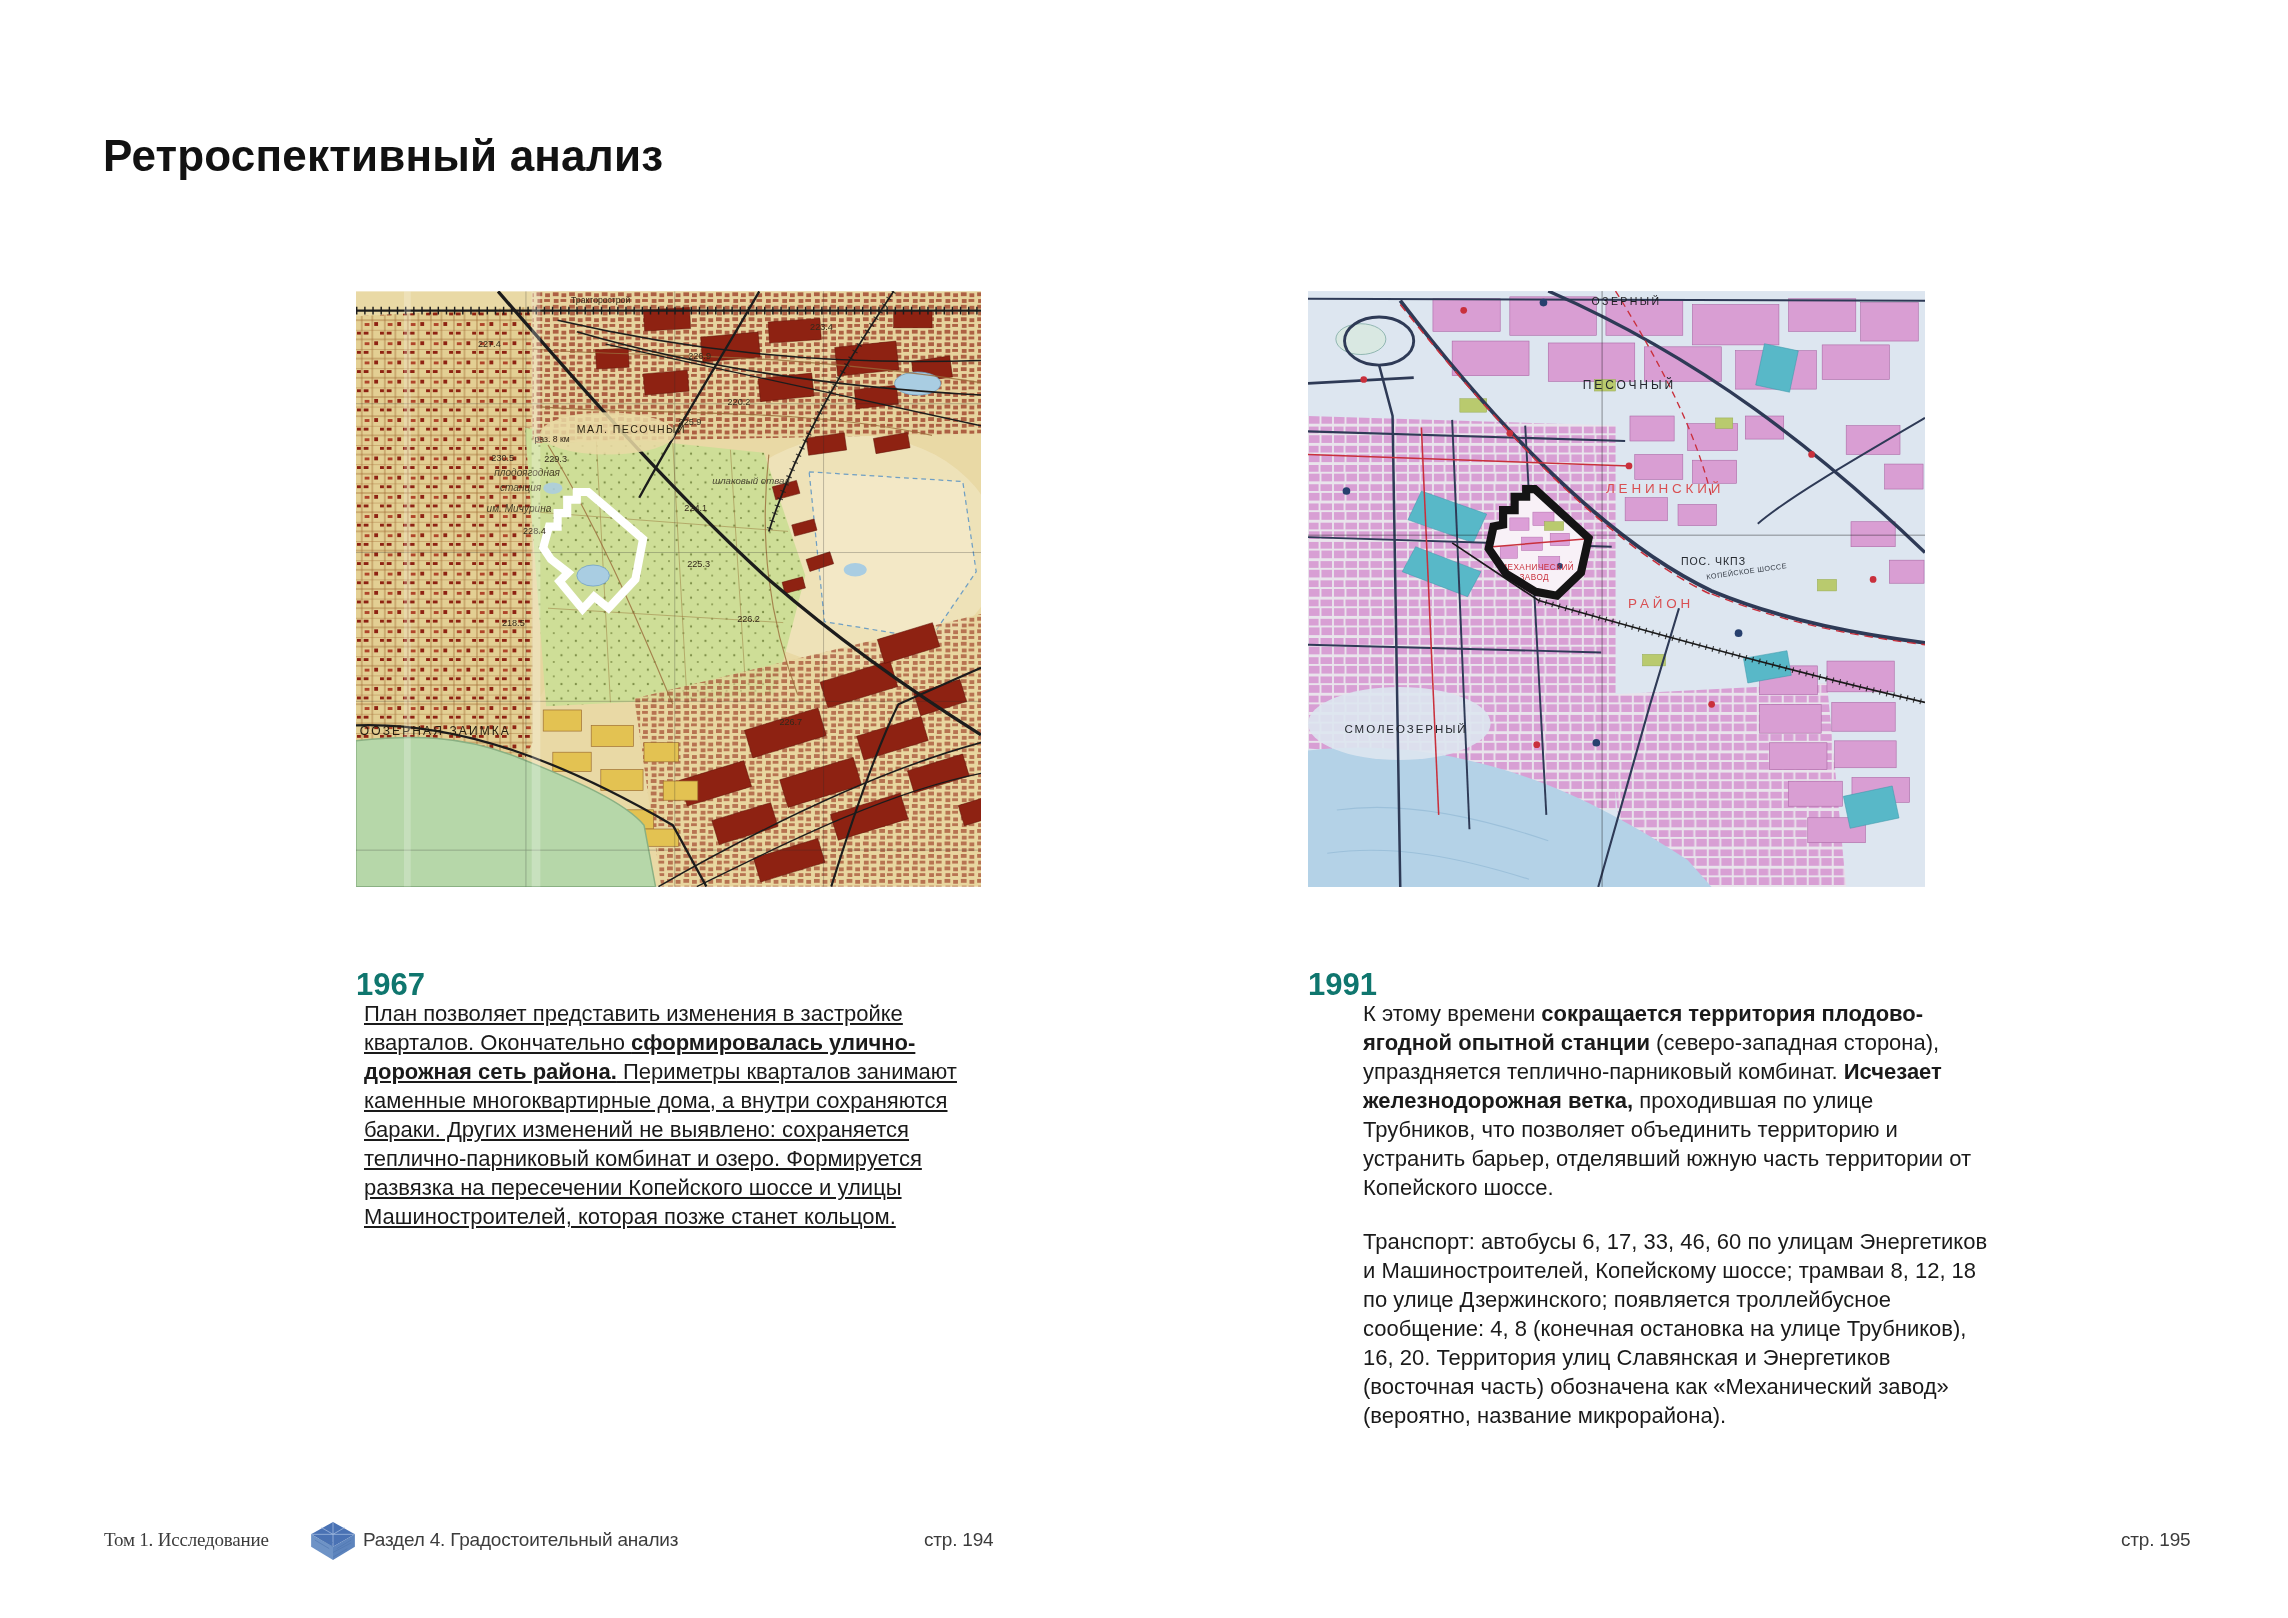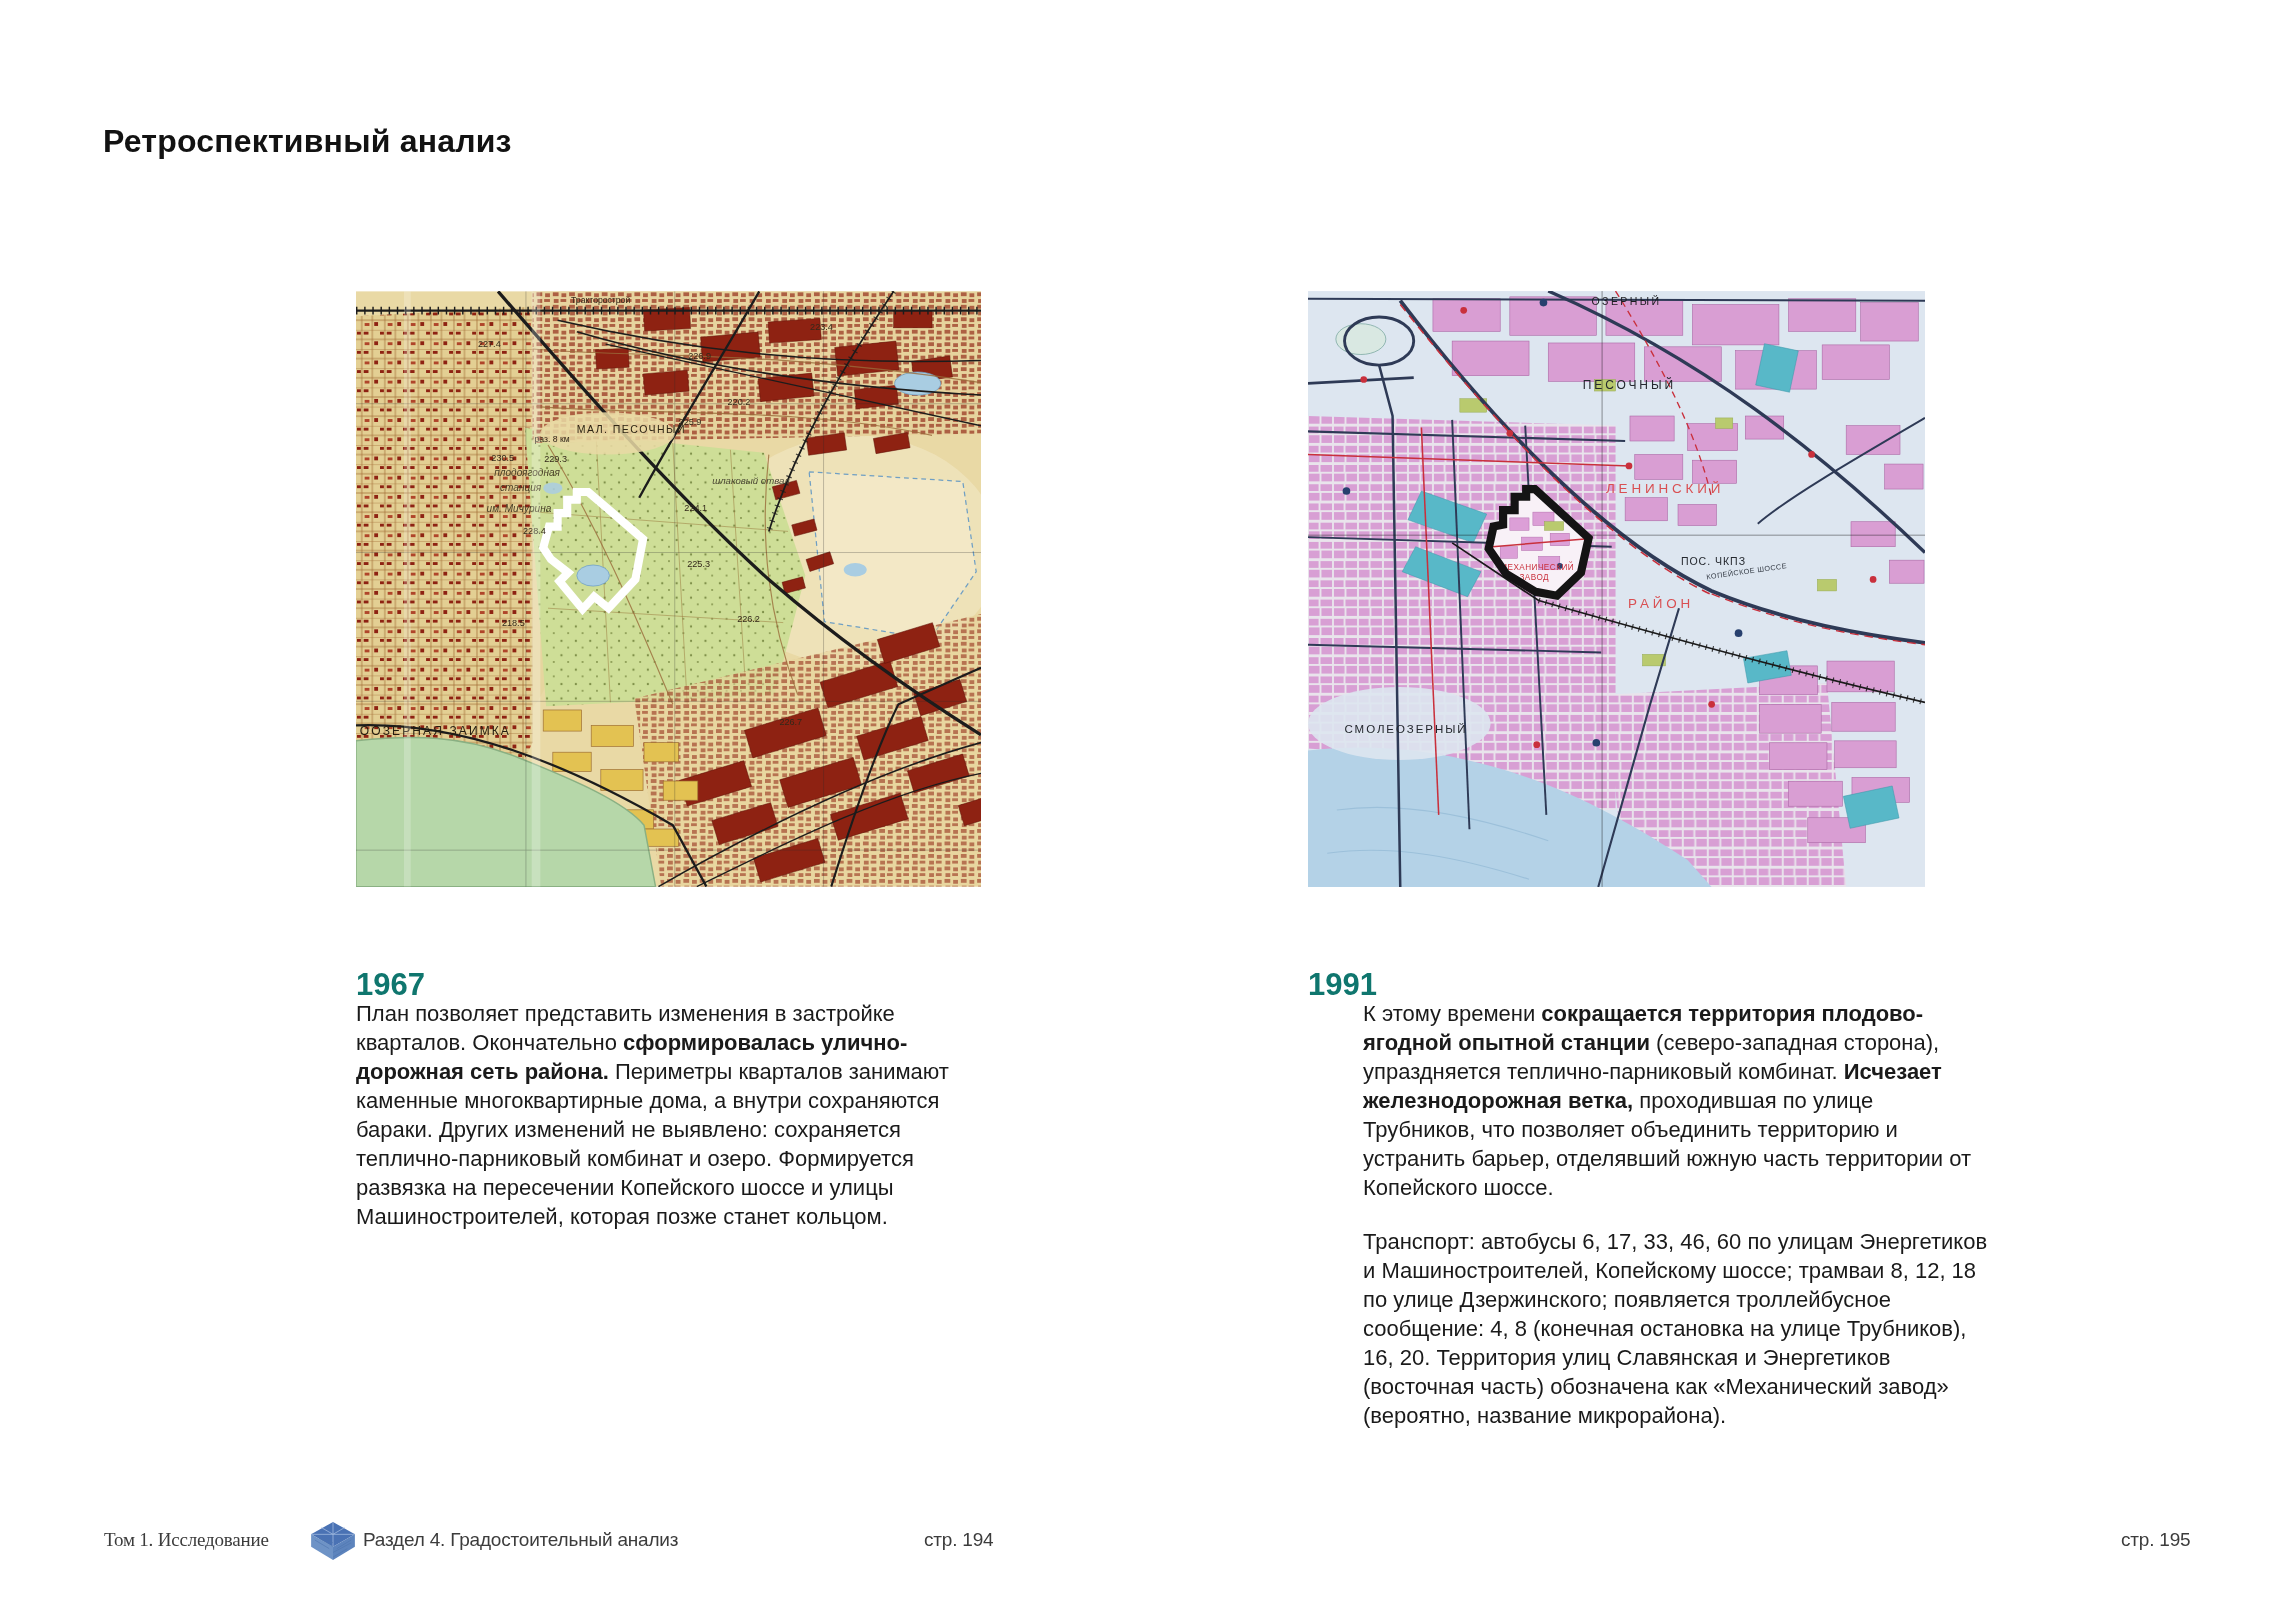--- a/index.html
+++ b/index.html
@@ -1,26 +1,26 @@
 <!DOCTYPE html>
 <html><head>
 <meta charset="utf-8">
 <style>
   html,body{margin:0;padding:0;background:#ffffff;}
   body{width:2288px;height:1619px;font-family:"Liberation Sans",sans-serif;-webkit-font-smoothing:antialiased;}
   .spread{position:relative;width:2288px;height:1619px;background:#ffffff;overflow:hidden;}
-  .doc-title{position:absolute;left:103px;top:102px;font-size:32px;font-weight:800;letter-spacing:0.2px;color:#121212;}
+  .doc-title{position:absolute;left:103px;top:102px;font-size:44px;font-weight:800;letter-spacing:0.2px;color:#121212;}
   .map-figure{position:absolute;top:291px;}
   .map-figure.left{left:356px;text-align:center;}
   .map-figure.right{left:1308px;}
   .year-heading{position:absolute;top:941px;font-size:31px;font-weight:800;color:#0f766e;}
   .year-heading.left{left:356px;}
   .year-heading.right{left:1308px;}
   .body-text{position:absolute;top:999px;width:626px;font-size:22px;line-height:29px;color:#1a1a1a;}
-  .body-text.left{left:356px;}
+  .body-text.left{left:364px;text-decoration:underline;}
   .body-text.right{left:1363px;}
   .body-text p{margin:0 0 25px 0;}
   .body-text .b{font-weight:700;}
   .footer-item{position:absolute;top:1529px;font-size:19px;color:#3c3c3c;letter-spacing:-0.2px;}
   .footer-vol{left:104px;font-family:Liberation Serif, serif;}
   .footer-section{left:363px;}
   .footer-page-left{left:924px;}
   .footer-page-right{left:2121px;}
   .footer-logo{position:absolute;left:309px;top:1521px;width:48px;height:40px;}
   svg text{font-family:"Liberation Sans",sans-serif;}

